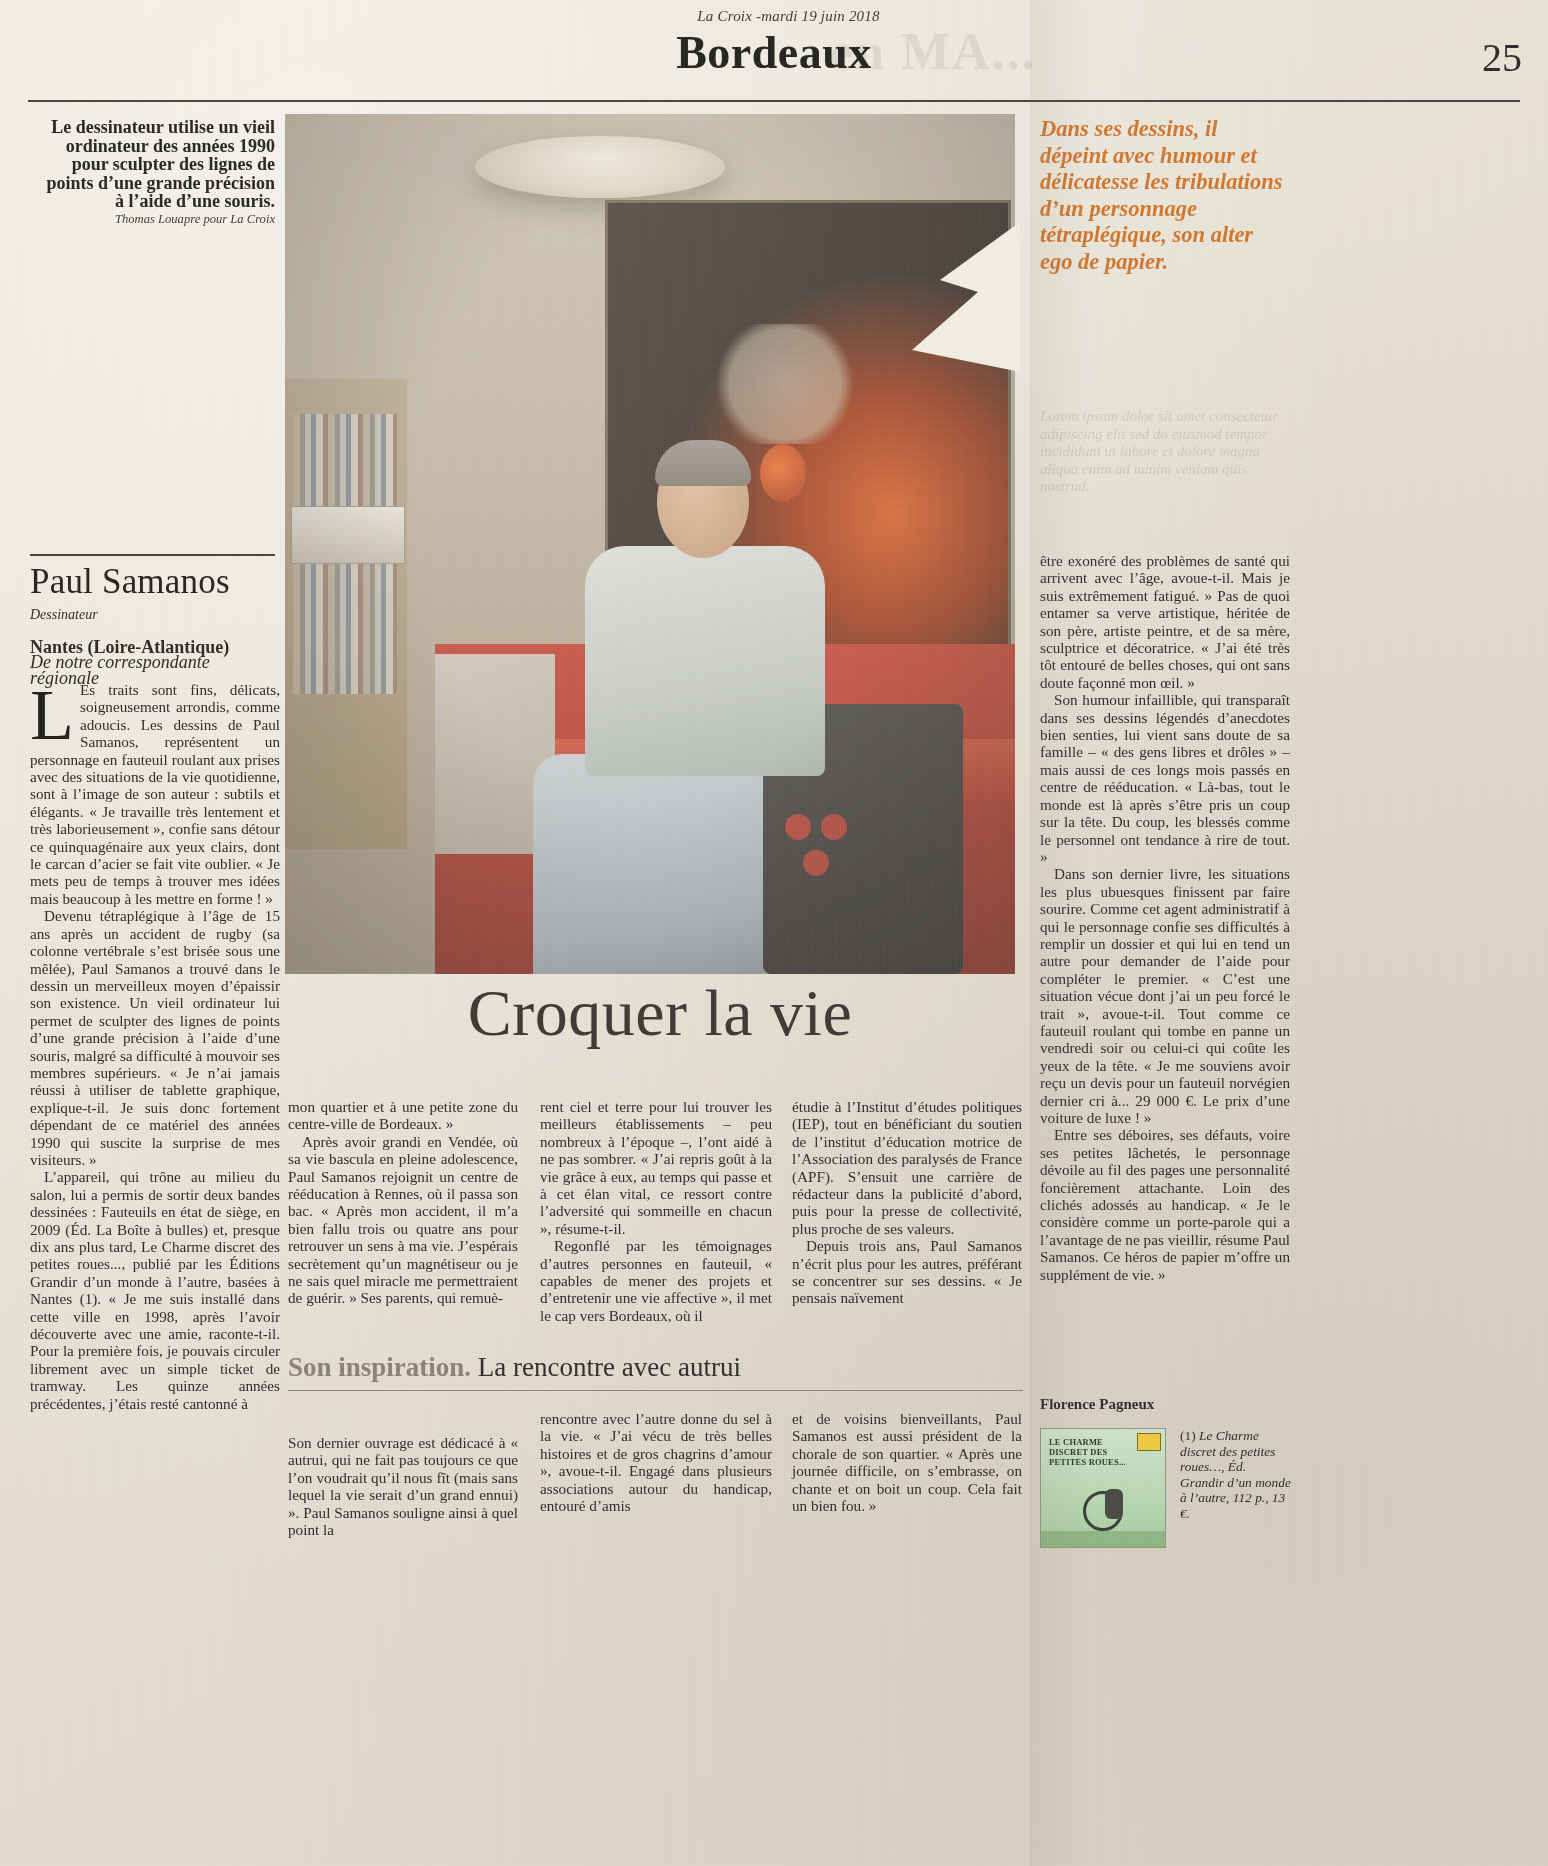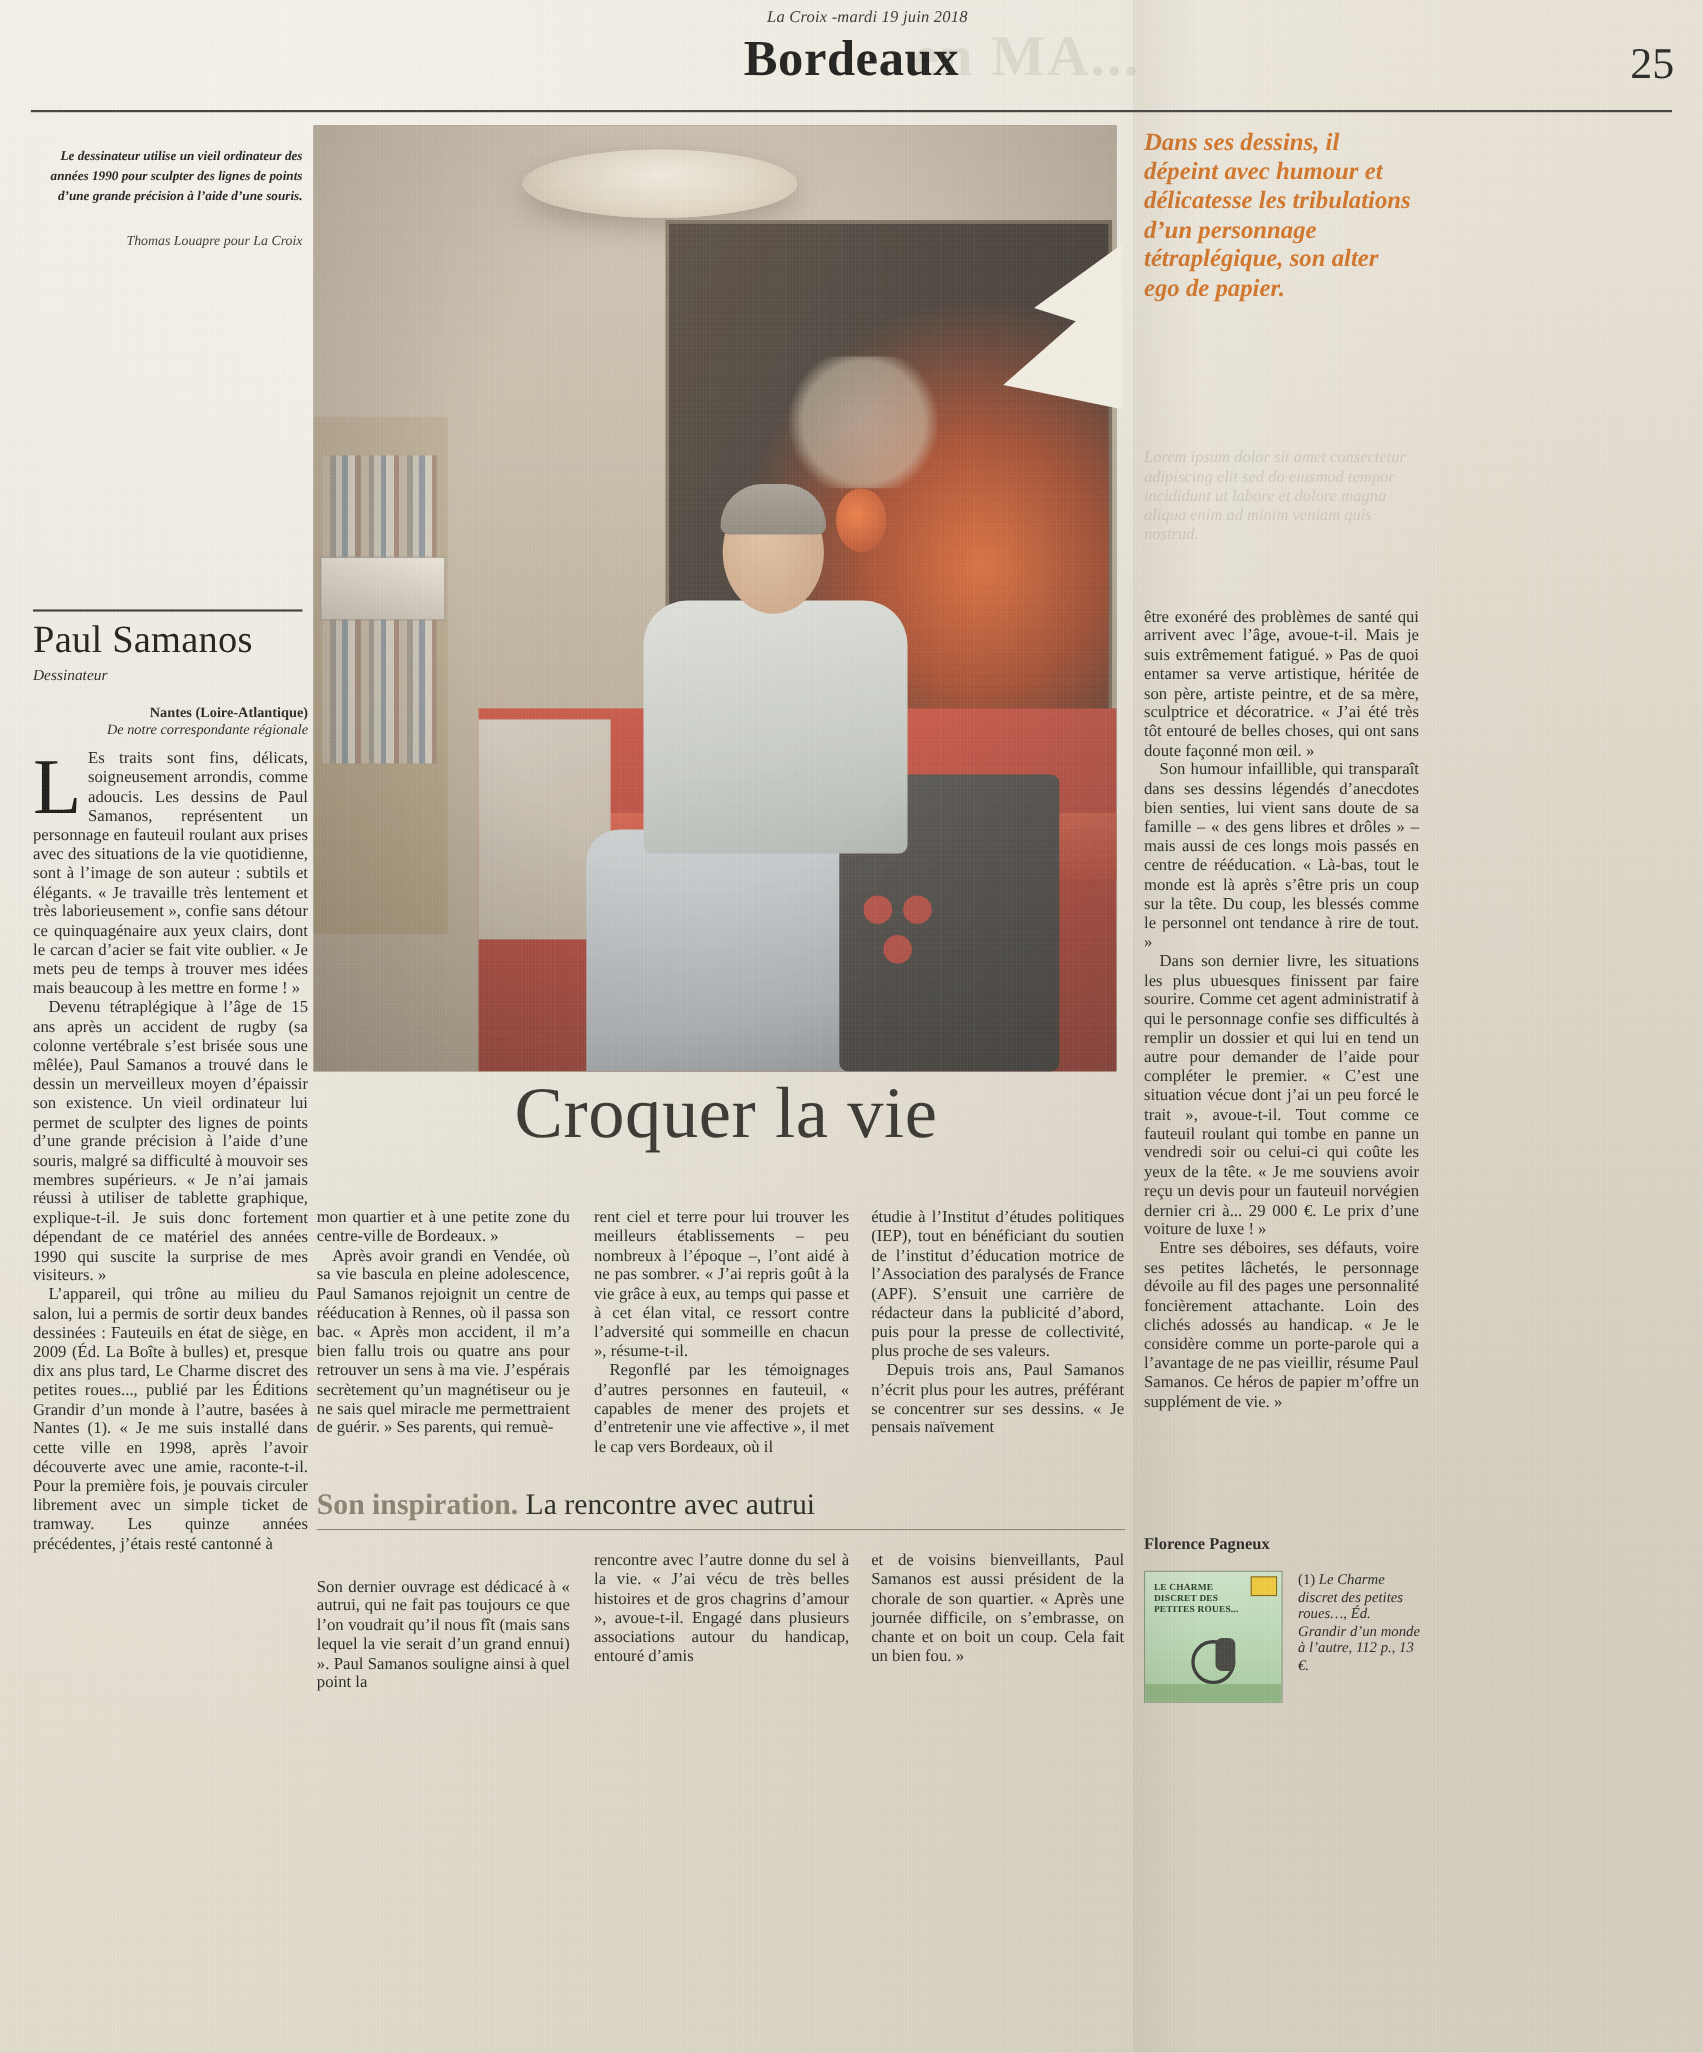--- a/index.html
+++ b/index.html
@@ -84,27 +84,26 @@
     line-height: 17.4px;
     text-align: justify;
     hyphens: auto;
   }
   .col-text p { margin: 0; text-indent: 14px; }
   .col-text p.first { text-indent: 0; }
 
   
   .caption-left {
     position: absolute;
-    top: 132px;
+    top: 118px;
     left: 40px;
     width: 235px;
     text-align: right;
-    font-style: italic;
-    font-weight: bold;
-    font-size: 12px;
+    font-weight: bold;
+    font-size: 18px;
     line-height: 18.6px;
     color: #26262300;
     color: #262623;
   }
   .caption-credit {
     position: absolute;
     top: 212px;
     left: 40px;
     width: 235px;
     text-align: right;
@@ -310,24 +309,23 @@
   .person-role {
     position: absolute;
     top: 607px; left: 30px; width: 250px;
     font-style: italic;
     font-size: 14px;
     color: #2e2e29;
   }
   .dateline {
     position: absolute;
     top: 640px; left: 30px; width: 250px;
-    font-size: 13px;
+    font-size: 18px;
     line-height: 15.4px;
     font-weight: bold;
-    text-align: right;
   }
   .dateline .sub { font-weight: normal; font-style: italic; }
 
   .lead-col {
     position: absolute;
     top: 681px;
     left: 30px;
     width: 250px;
   }
   .dropcap {

